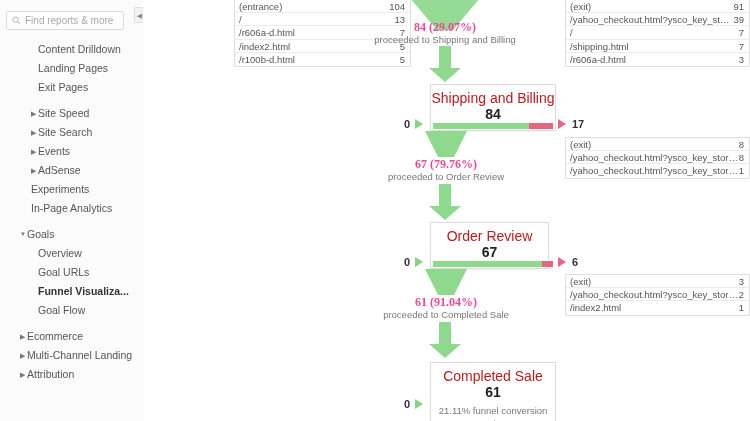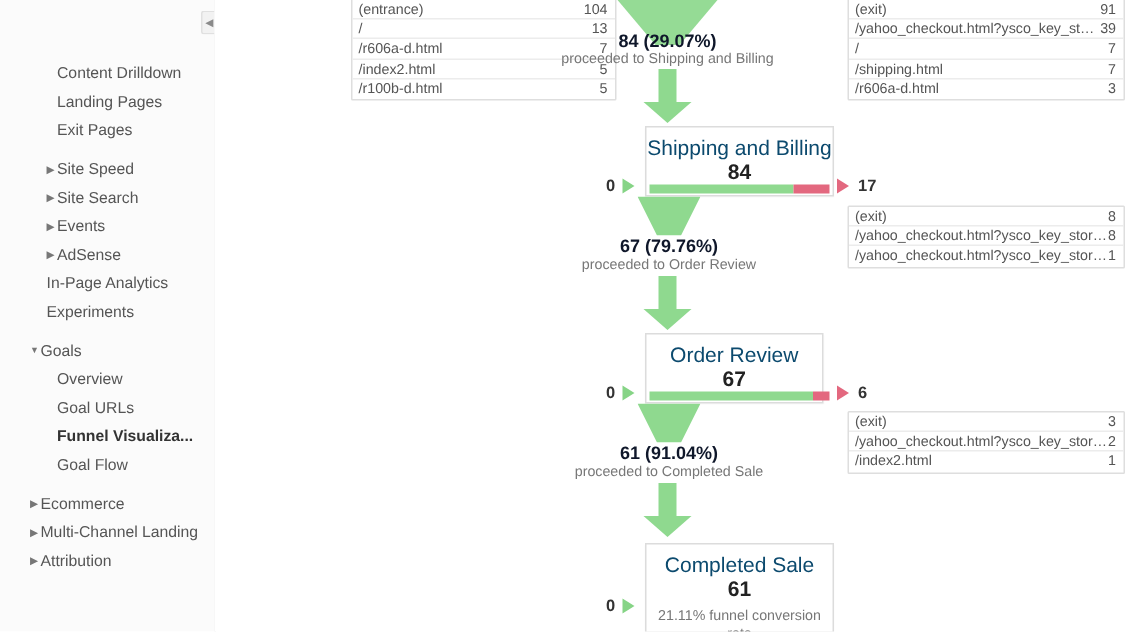--- a/index.html
+++ b/index.html
@@ -60,61 +60,70 @@
   }
   .ftable .trow:last-child{border-bottom:0;}
   .ftable .tname{
     flex:1 1 auto;padding-left:4px;overflow:hidden;white-space:nowrap;text-overflow:ellipsis;
   }
   .ftable .tval{flex:0 0 auto;padding-right:5px;text-align:right;}
   .stepbox{
     position:absolute;border:1px solid #dcdcdc;background:#fff;box-sizing:border-box;
     text-align:center;box-shadow:0 1px 1px rgba(0,0,0,.04);
   }
-  .stepbox .sname{font-size:14px;color:#0c4a6e;line-height:16px;padding-top:5px;}
+  .stepbox .sname{font-size:14px;color:#b91c1c;line-height:16px;padding-top:5px;}
   .stepbox .scount{font-size:14px;font-weight:bold;color:#222;line-height:16px;}
   .stepbox .srate{font-size:9.5px;color:#777;line-height:12px;padding-top:5px;}
   .bar{position:absolute;height:6px;display:flex;}
   .bar .green{background:#8fd98f;height:6px;}
   .bar .red{background:#e3687f;height:6px;}
   .inmark,.outmark{position:absolute;display:flex;align-items:center;font-size:11px;
     font-weight:bold;color:#333;}
   .tri-g{width:0;height:0;border-left:8px solid #86d486;border-top:5px solid transparent;
     border-bottom:5px solid transparent;}
   .tri-r{width:0;height:0;border-left:8px solid #e3687f;border-top:5px solid transparent;
     border-bottom:5px solid transparent;}
   .proceed{
     position:absolute;text-align:center;width:220px;
   }
-  .proceed .big{font-size:12px;font-weight:bold;color:#0f172a;line-height:14px;}
+  .proceed .big{font-size:12px;font-weight:bold;color:#ec4899;line-height:14px;font-family:Liberation Serif, serif;}
   .proceed .sub{font-size:9.5px;color:#777;line-height:12px;}
   .arrowdown{position:absolute;}
   .funneltop{position:absolute;}
 </style>
 </head>
 <body>
 
 <div id="sidebar">
 
+  <div id="search-wrap">
+    <span class="mag">
+      <svg width="9" height="9" viewBox="0 0 10 10">
+        <circle cx="4" cy="4" r="3" fill="none" stroke="#aaa" stroke-width="1"></circle>
+        <line x1="6.2" y1="6.2" x2="9" y2="9" stroke="#aaa" stroke-width="1"></line>
+      </svg>
+    </span>
+    <input id="search-input" type="text" placeholder="Find reports &amp; more" style="">
+  </div>
 
   <div id="collapse-tab">
     <span>◀</span>
   </div>
 
   <div id="nav">
       <div class="nav-row lvl3"><span class="lbl">Content Drilldown</span></div>
       <div class="nav-row lvl3"><span class="lbl">Landing Pages</span></div>
       <div class="nav-row lvl3"><span class="lbl">Exit Pages</span></div>
       <div class="gap7"></div>
       <div class="nav-row lvl2"><span class="caret">▶</span><span class="lbl">Site Speed</span></div>
       <div class="nav-row lvl2"><span class="caret">▶</span><span class="lbl">Site Search</span></div>
       <div class="nav-row lvl2"><span class="caret">▶</span><span class="lbl">Events</span></div>
       <div class="nav-row lvl2"><span class="caret">▶</span><span class="lbl">AdSense</span></div>
+      <div class="nav-row lvl2"><span class="lbl">Experiments</span></div>
       <div class="nav-row lvl2"><span class="lbl">In-Page Analytics</span></div>
-      <div class="nav-row lvl2"><span class="lbl">Experiments</span></div>
       <div class="gap7"></div>
       <div class="nav-row lvl1"><span class="caret down">▼</span><span class="lbl">Goals</span></div>
       <div class="nav-row lvl3"><span class="lbl">Overview</span></div>
       <div class="nav-row lvl3"><span class="lbl">Goal URLs</span></div>
       <div class="nav-row lvl3 sel"><span class="lbl">Funnel Visualiza...</span></div>
       <div class="nav-row lvl3"><span class="lbl">Goal Flow</span></div>
       <div class="gap7"></div>
       <div class="nav-row lvl1"><span class="caret">▶</span><span class="lbl">Ecommerce</span></div>
       <div class="nav-row lvl1"><span class="caret">▶</span><span class="lbl">Multi-Channel Landing</span></div>
       <div class="nav-row lvl1"><span class="caret">▶</span><span class="lbl">Attribution</span></div>

